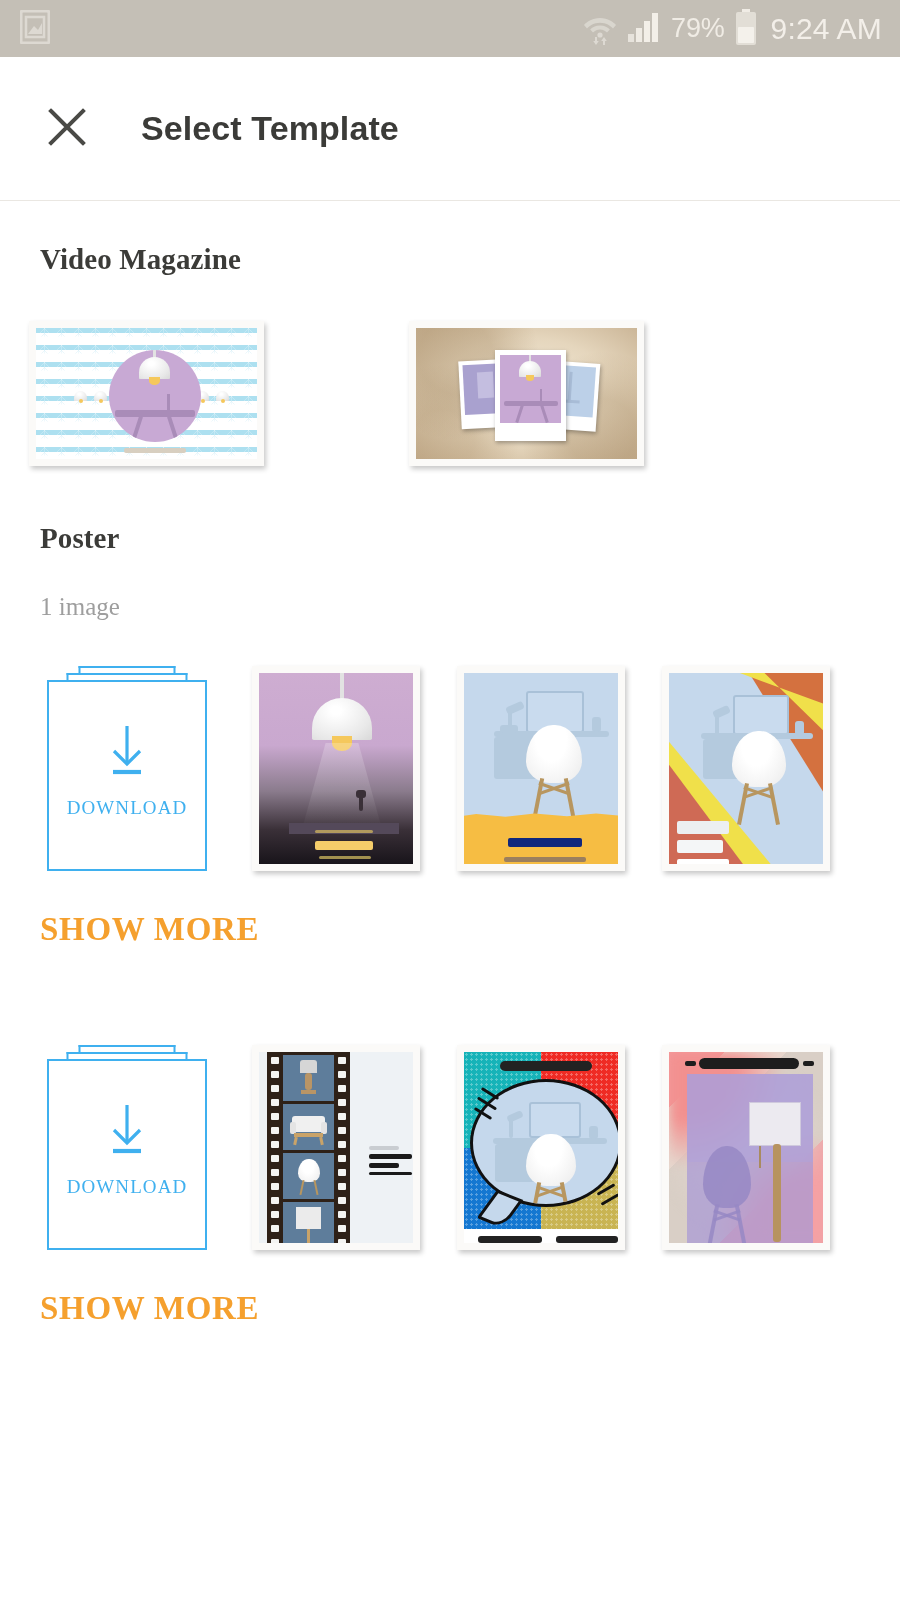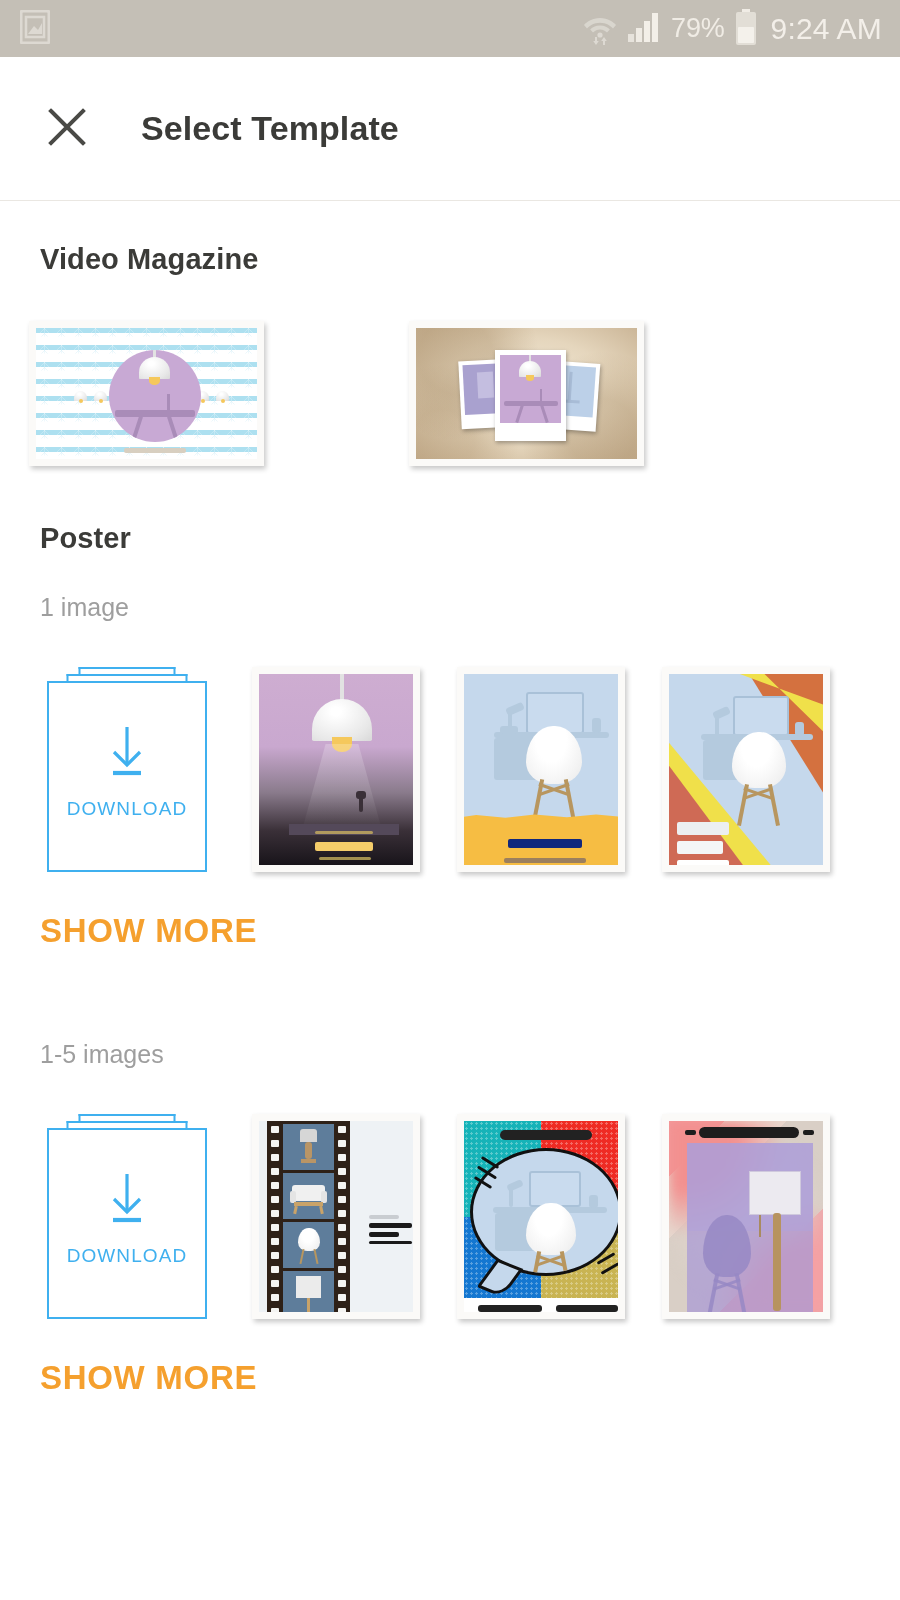--- a/index.html
+++ b/index.html
@@ -45,21 +45,21 @@
   .appbar-title {
     margin-left: 51px;
     font-size: 34px;
     font-weight: bold;
     color: #3b3b38;
     letter-spacing: 0.1px;
   }
 
   
   .content { padding: 0 0 0 0; }
-  .section { padding-top: 42px; }
+  .section { padding-top: 42px; font-family: Liberation Serif, serif; }
   .section-title {
     font-size: 29px; font-weight: bold; color: #3b3b38;
     padding-left: 40px; letter-spacing: 0.1px;
   }
   .section-sub {
     font-size: 25px; color: #9e9e9e;
     padding-left: 40px; margin-top: 38px;
   }
   .thumb-row {
     display: flex; align-items: flex-start;
@@ -389,21 +389,20 @@
           <div class="bar abs" style="left:8px; top:186px; width:52px; height:13px; background:#ffffff; border-radius:2px;"></div>
         </div>
       </div>
 
     </div>
 
     <div class="show-more">SHOW MORE</div>
   </div>
 
   <div class="section" style="padding-top:52px;">
-    <div class="section-sub">1-5 images</div>
 
     <div class="thumb-row">
 
       <div class="dl-card">
         <div class="dl-stack dl-s1"></div>
         <div class="dl-stack dl-s2"></div>
         <div class="dl-body">
           <span class="dl-arrow">
             <svg width="48" height="58" viewBox="0 0 48 58">
               <path d="M24 4 L24 40" stroke="#3fb0ef" stroke-width="3.2"></path>

